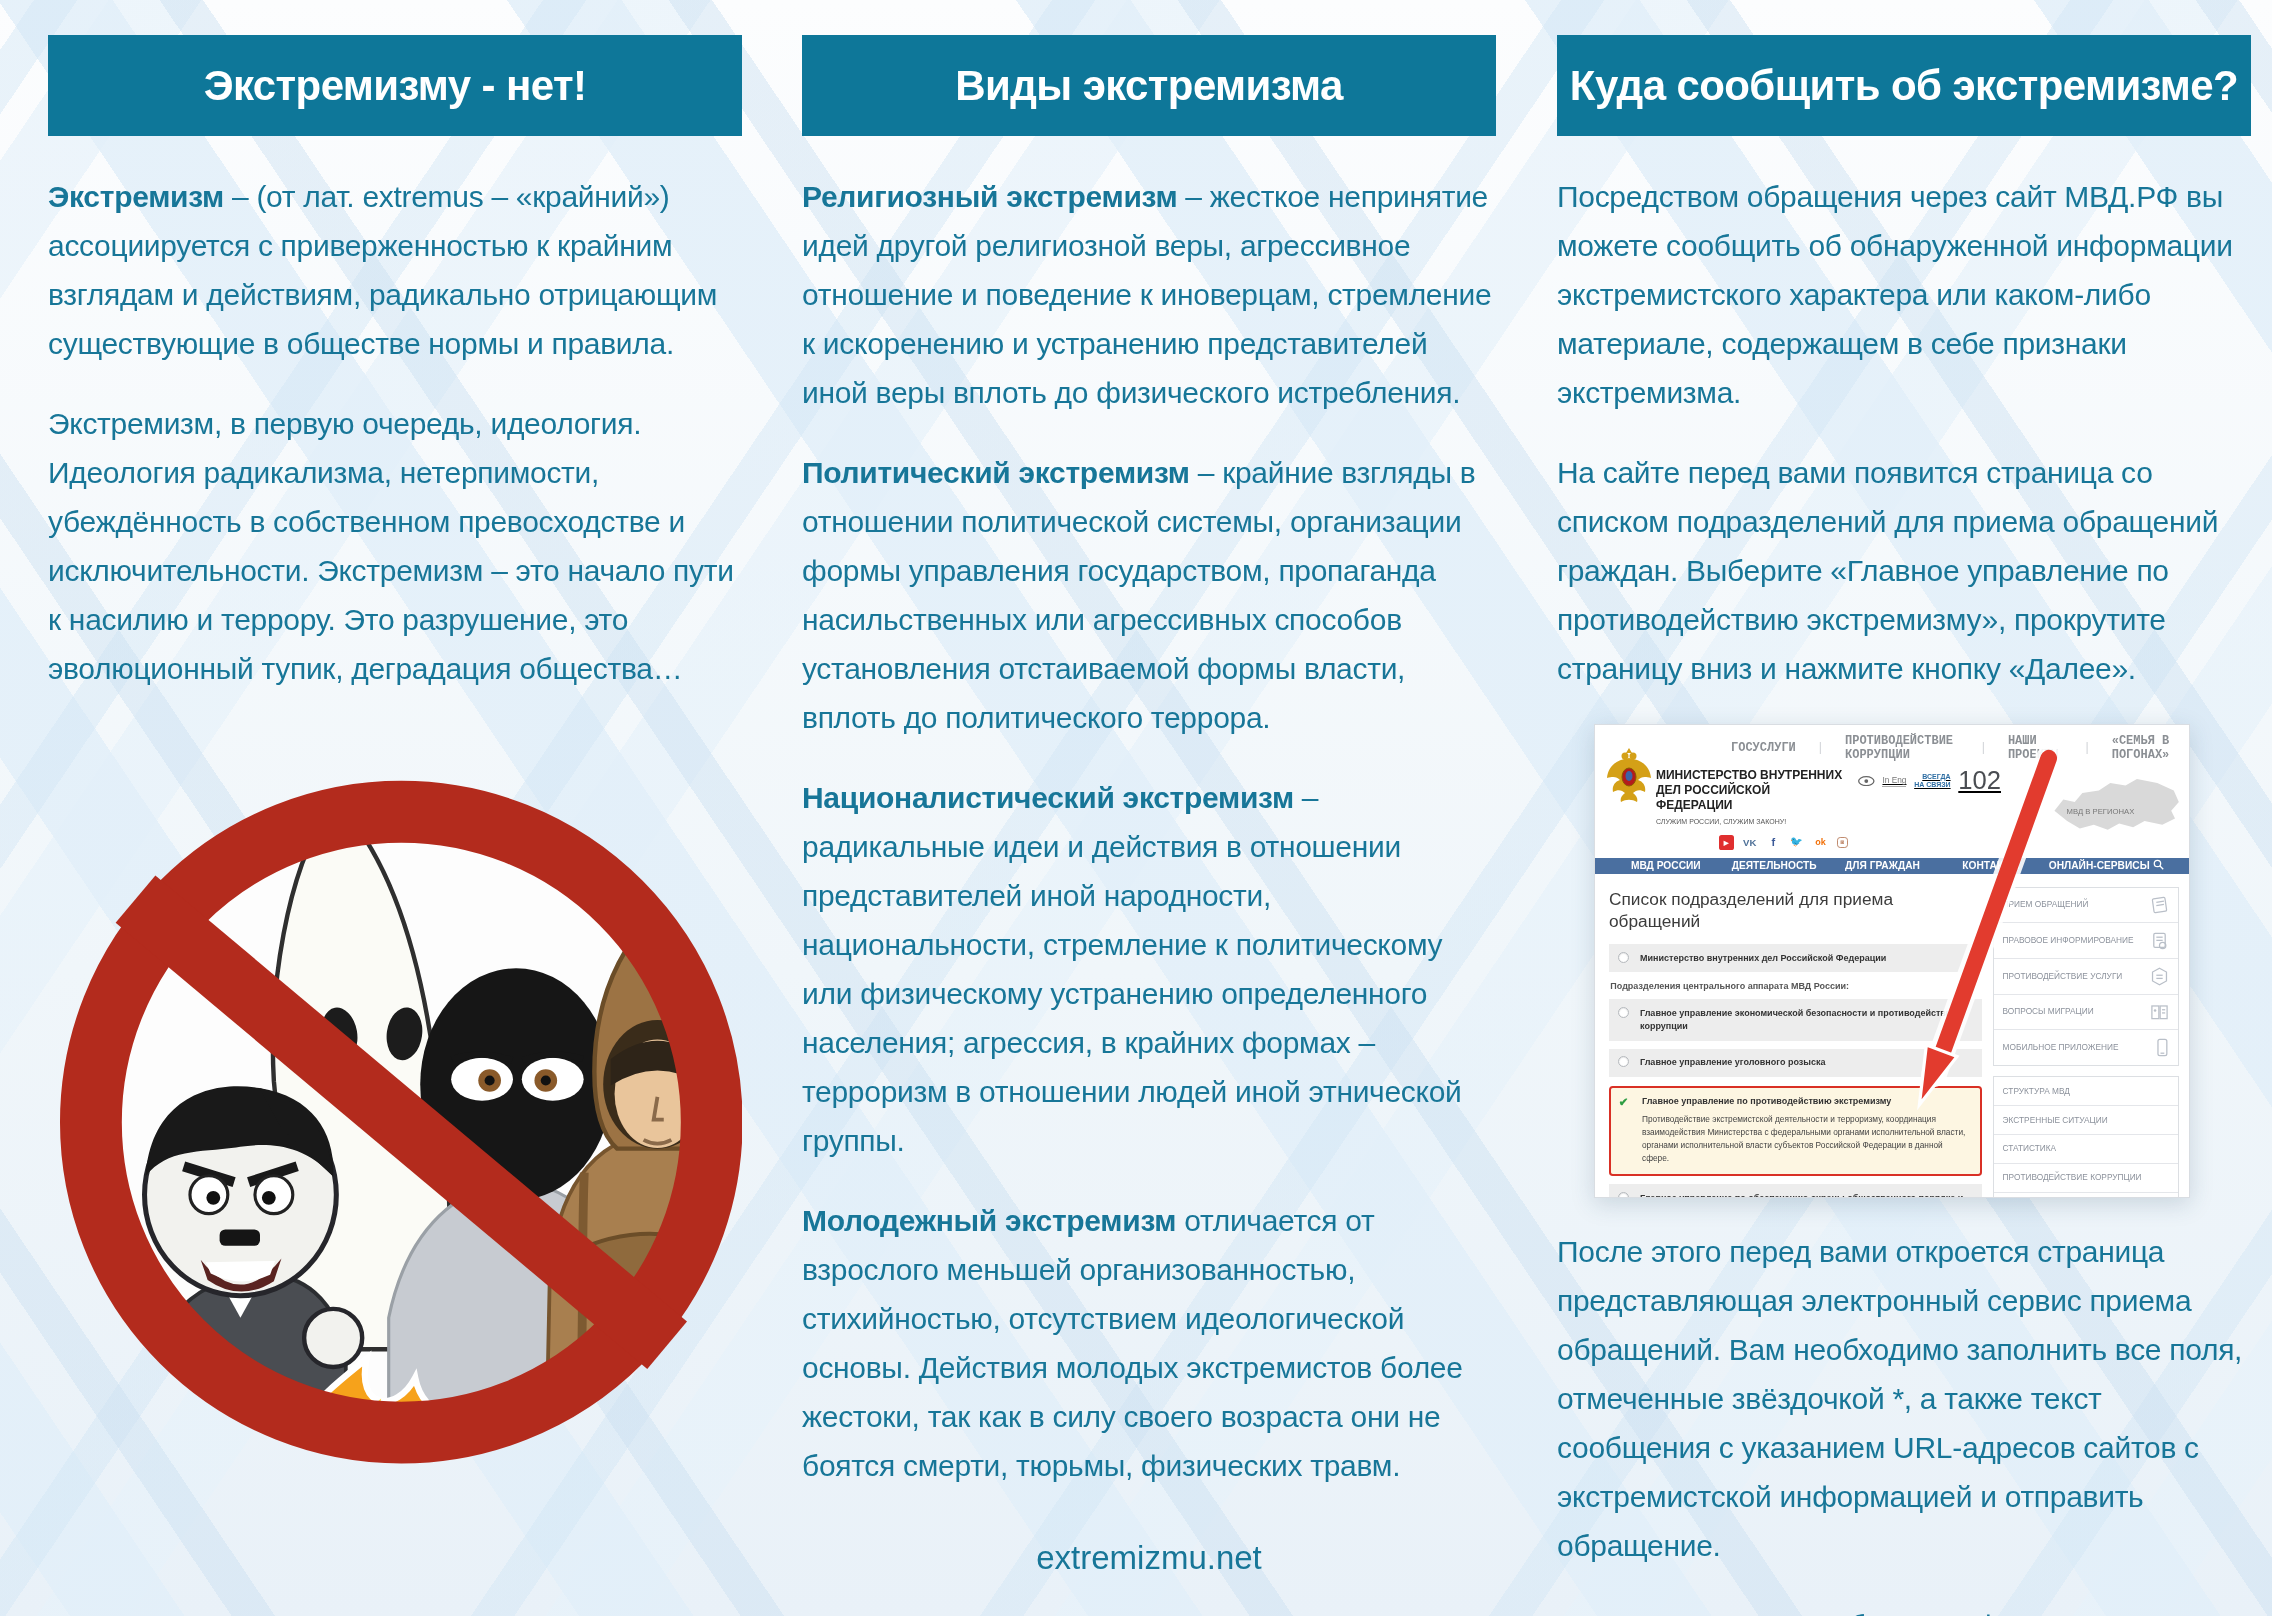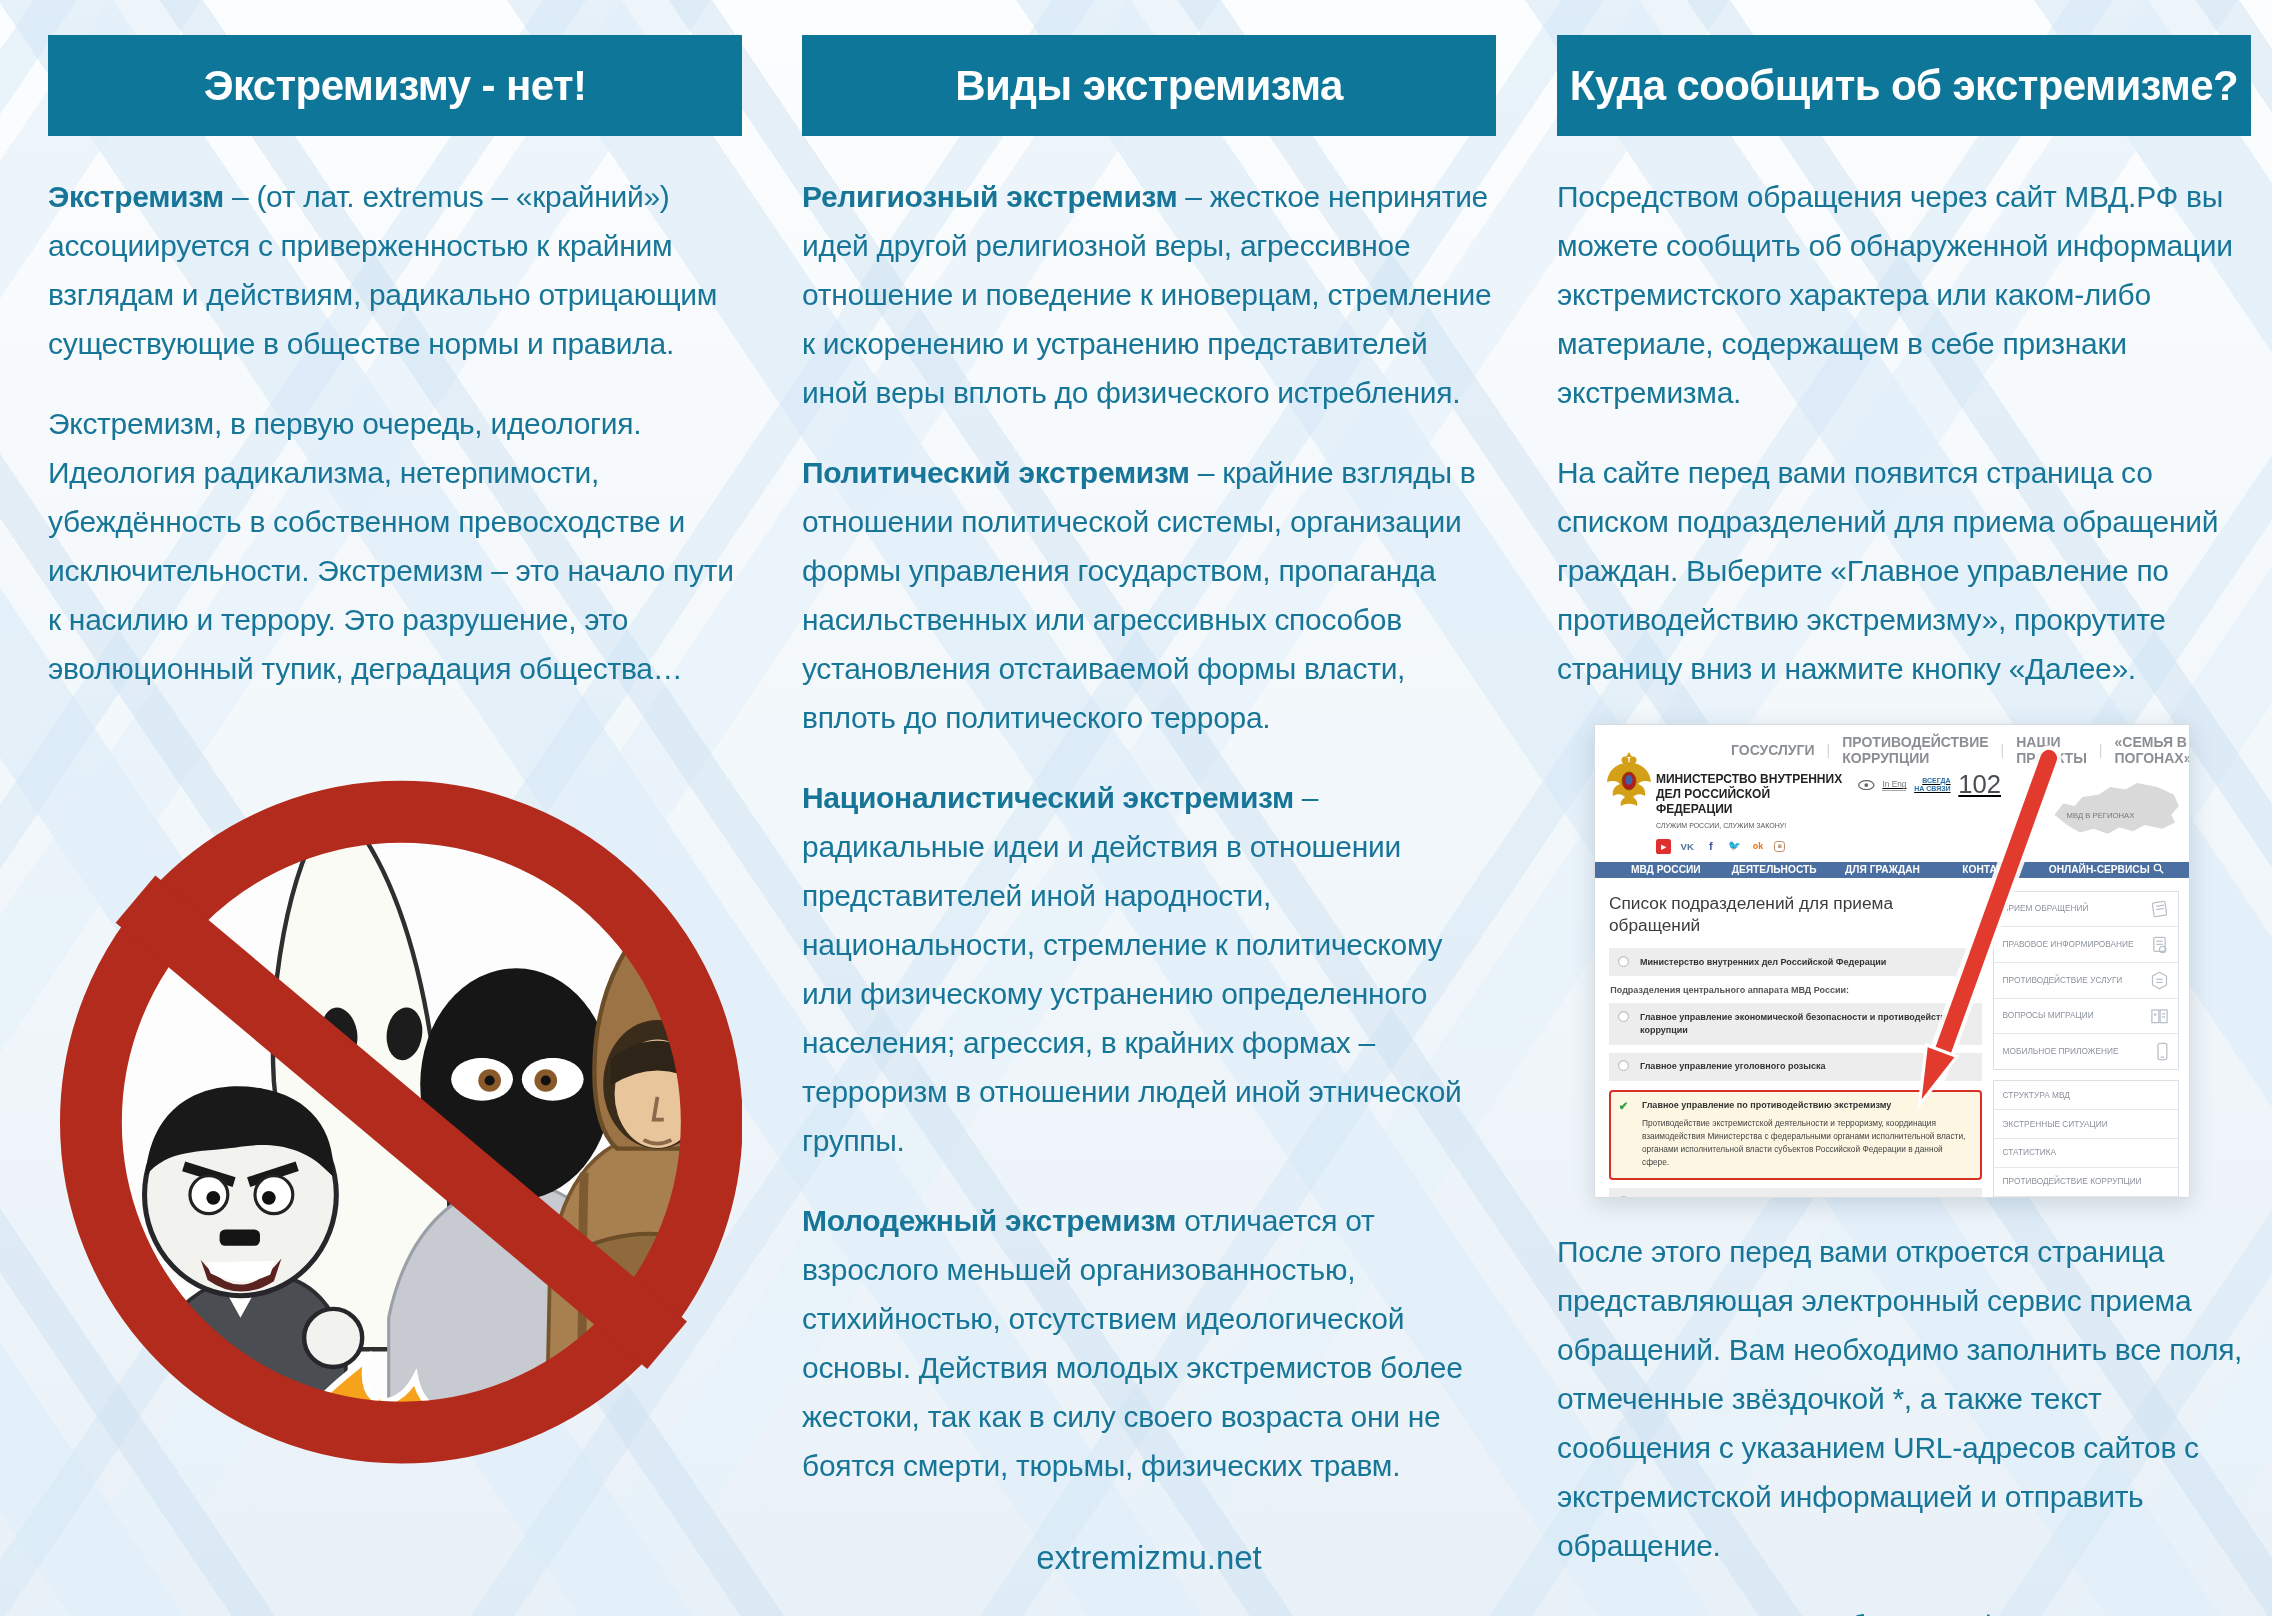--- a/index.html
+++ b/index.html
@@ -27,33 +27,33 @@
   .body-copy b{font-weight:700;}
   .site-footer{position:absolute;left:802px;top:1539px;width:694px;
       text-align:center;color:#177698;font-size:33px;letter-spacing:0;}
   
   .nosign{margin-top:38px;width:694px;}
   .nosign svg{display:block;width:100%;height:auto;}
   
   .mvd-card{position:relative;margin:25.6px 0 29px 37px;width:596px;height:474px;
       background:#fff;border:0.6px solid #d9dde2;box-shadow:0 6.4px 22px rgba(40,70,100,.18);
       font-family:"Liberation Sans",sans-serif;overflow:hidden;}
-  .mvd-topnav{display:flex;gap:12px;align-items:center;padding:9px 0 0 136px;
-      font-size:14px;color:#8b8f94;font-weight:700;}
+  .mvd-topnav{display:flex;gap:21px;align-items:center;padding:9px 0 0 136px;
+      font-size:12px;color:#8b8f94;font-weight:700;font-family:Liberation Mono, monospace;}
   .mvd-topnav .sep{color:#d0d3d7;font-weight:400;}
   .mvd-brand{position:relative;display:flex;align-items:flex-start;padding:6.4px 11.5px 7.7px 61px;}
   .mvd-eagle{position:absolute;left:9px;top:-16.6px;width:50px;height:59px;}
   .mvd-name{width:192px;font-size:12px;font-weight:700;color:#222;line-height:1.25;}
   .mvd-slogan{margin-top:5.1px;font-size:7px;color:#555;font-weight:400;}
   .mvd-contact{display:flex;flex-direction:column;margin-left:10.2px;}
   .mvd-contact-row{display:flex;align-items:center;gap:7.7px;text-decoration:underline;}
   .mvd-lang{font-size:8.3px;color:#777;border-bottom:0.6px solid #aaa;padding-bottom:0.6px;}
   .mvd-always{font-size:7px;font-weight:700;color:#2d6da3;text-align:right;line-height:1.2;}
   .mvd-phone{font-size:25.6px;color:#4a4d52;line-height:1;}
-  .mvd-social{display:flex;gap:8.3px;margin-top:7.7px;align-items:center;}
+  .mvd-social{display:flex;gap:8.3px;margin-top:7.7px;align-items:center;justify-content:flex-end;}
   .soc{width:15.3px;height:15.3px;border-radius:2.6px;display:flex;align-items:center;
       justify-content:center;font-size:8.3px;font-weight:700;color:#fff;}
   .soc-yt{background:#e02f2f;font-size:6.4px;}
   .soc-vk{background:transparent;color:#507299;font-size:9.6px;}
   .soc-fb{background:transparent;color:#3b5998;font-size:11px;}
   .soc-tw{background:transparent;color:#55acee;font-size:10.2px;}
   .soc-ok{background:transparent;color:#f2720c;font-size:9px;}
   .soc-ig{background:transparent;border:1.3px solid #c08b6e;color:#c08b6e;
       width:11.5px;height:11.5px;border-radius:3.2px;font-size:5.8px;}
   .mvd-map{position:absolute;right:6.4px;top:11.5px;width:134px;height:66px;}

